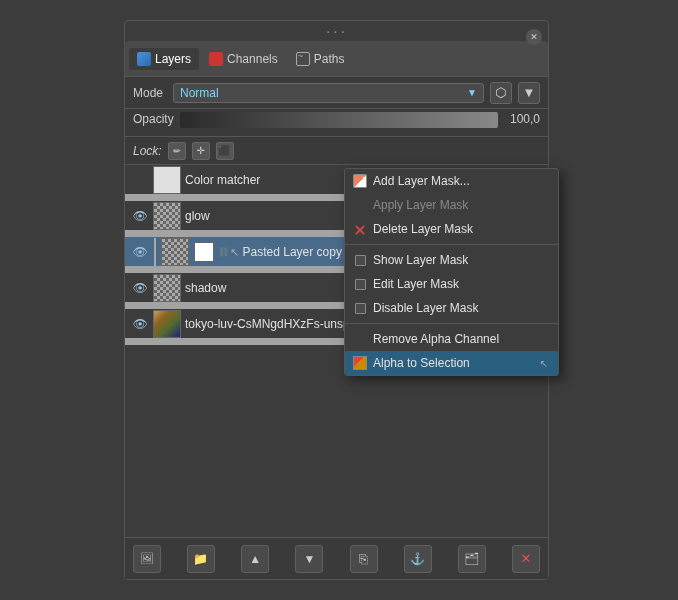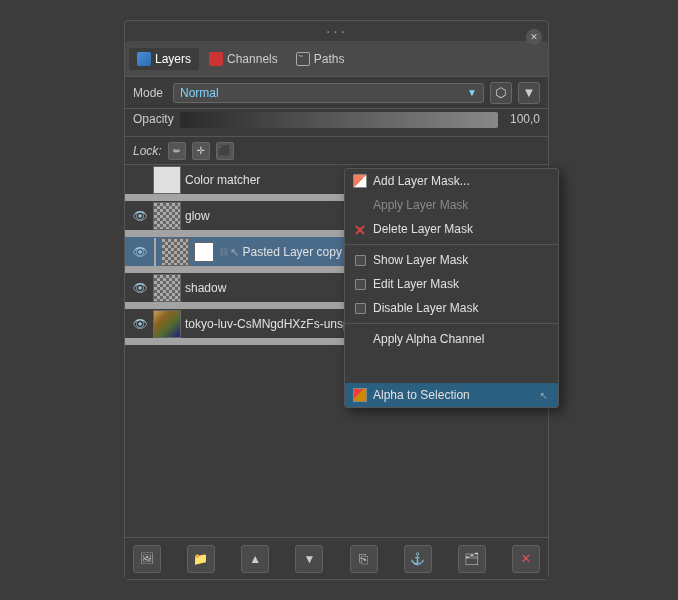--- a/index.html
+++ b/index.html
@@ -592,24 +592,24 @@
       </div>
       <span>Disable Layer Mask</span>
     </div>
 
 
     <div class="menu-separator"></div>
 
 
     <div class="menu-item">
       <div class="menu-icon-empty"></div>
-      <span>Apply Alpha Channel</span>
-    </div>
-
-    <div class="menu-item" style="background: #2b5f80; border-radius: 2px; margin-top: 32px;">
+      <span>Remove Alpha Channel</span>
+    </div>
+
+    <div class="menu-item" style="background: #2b5f80; border-radius: 2px;">
       <div class="menu-icon">
         <div style="width:14px; height:14px; background: linear-gradient(135deg, #e84040 40%, #cc8800 40%); border:1px solid #888;"></div>
       </div>
       <span>Alpha to Selection</span>
       <span style="margin-left:auto; font-size:10px; color:#aaa;">↖</span>
     </div>
 
   </div>
 </div>
 

